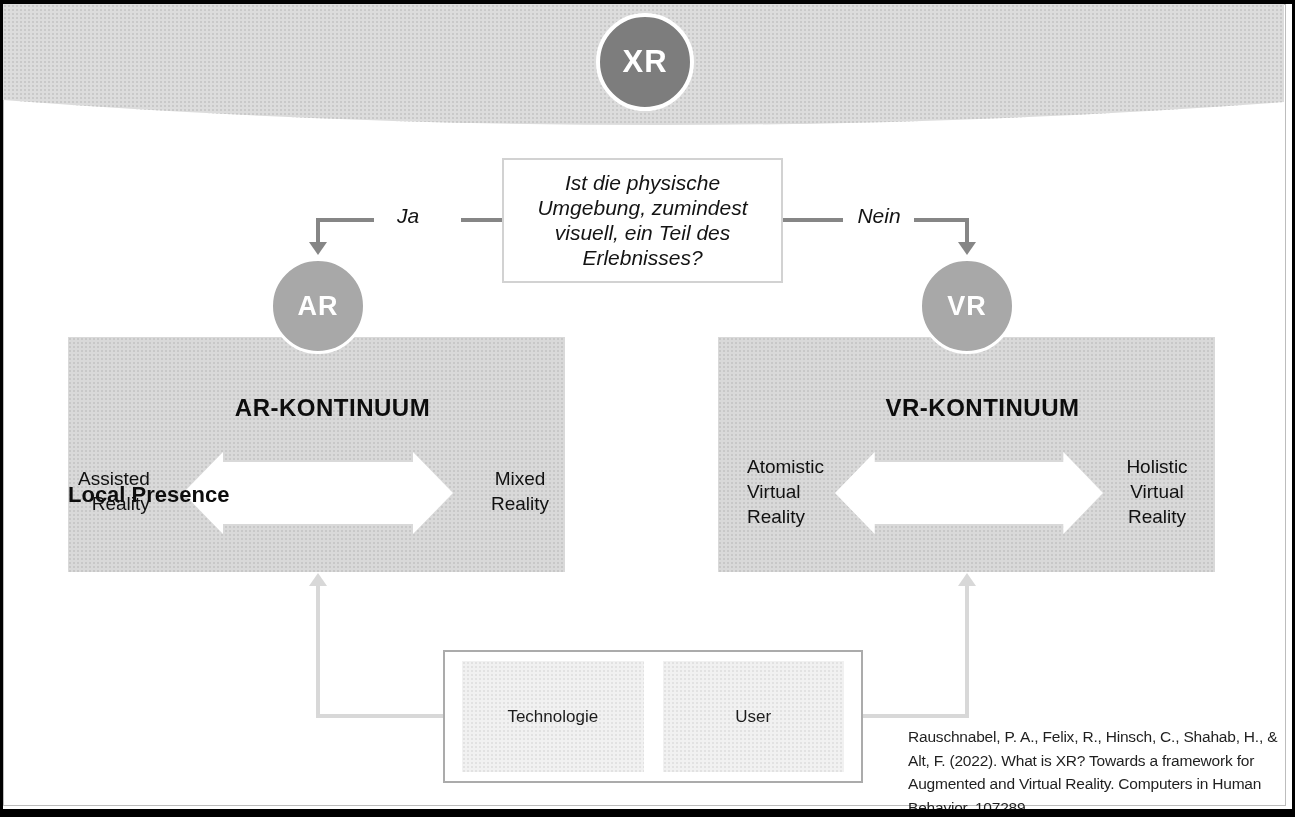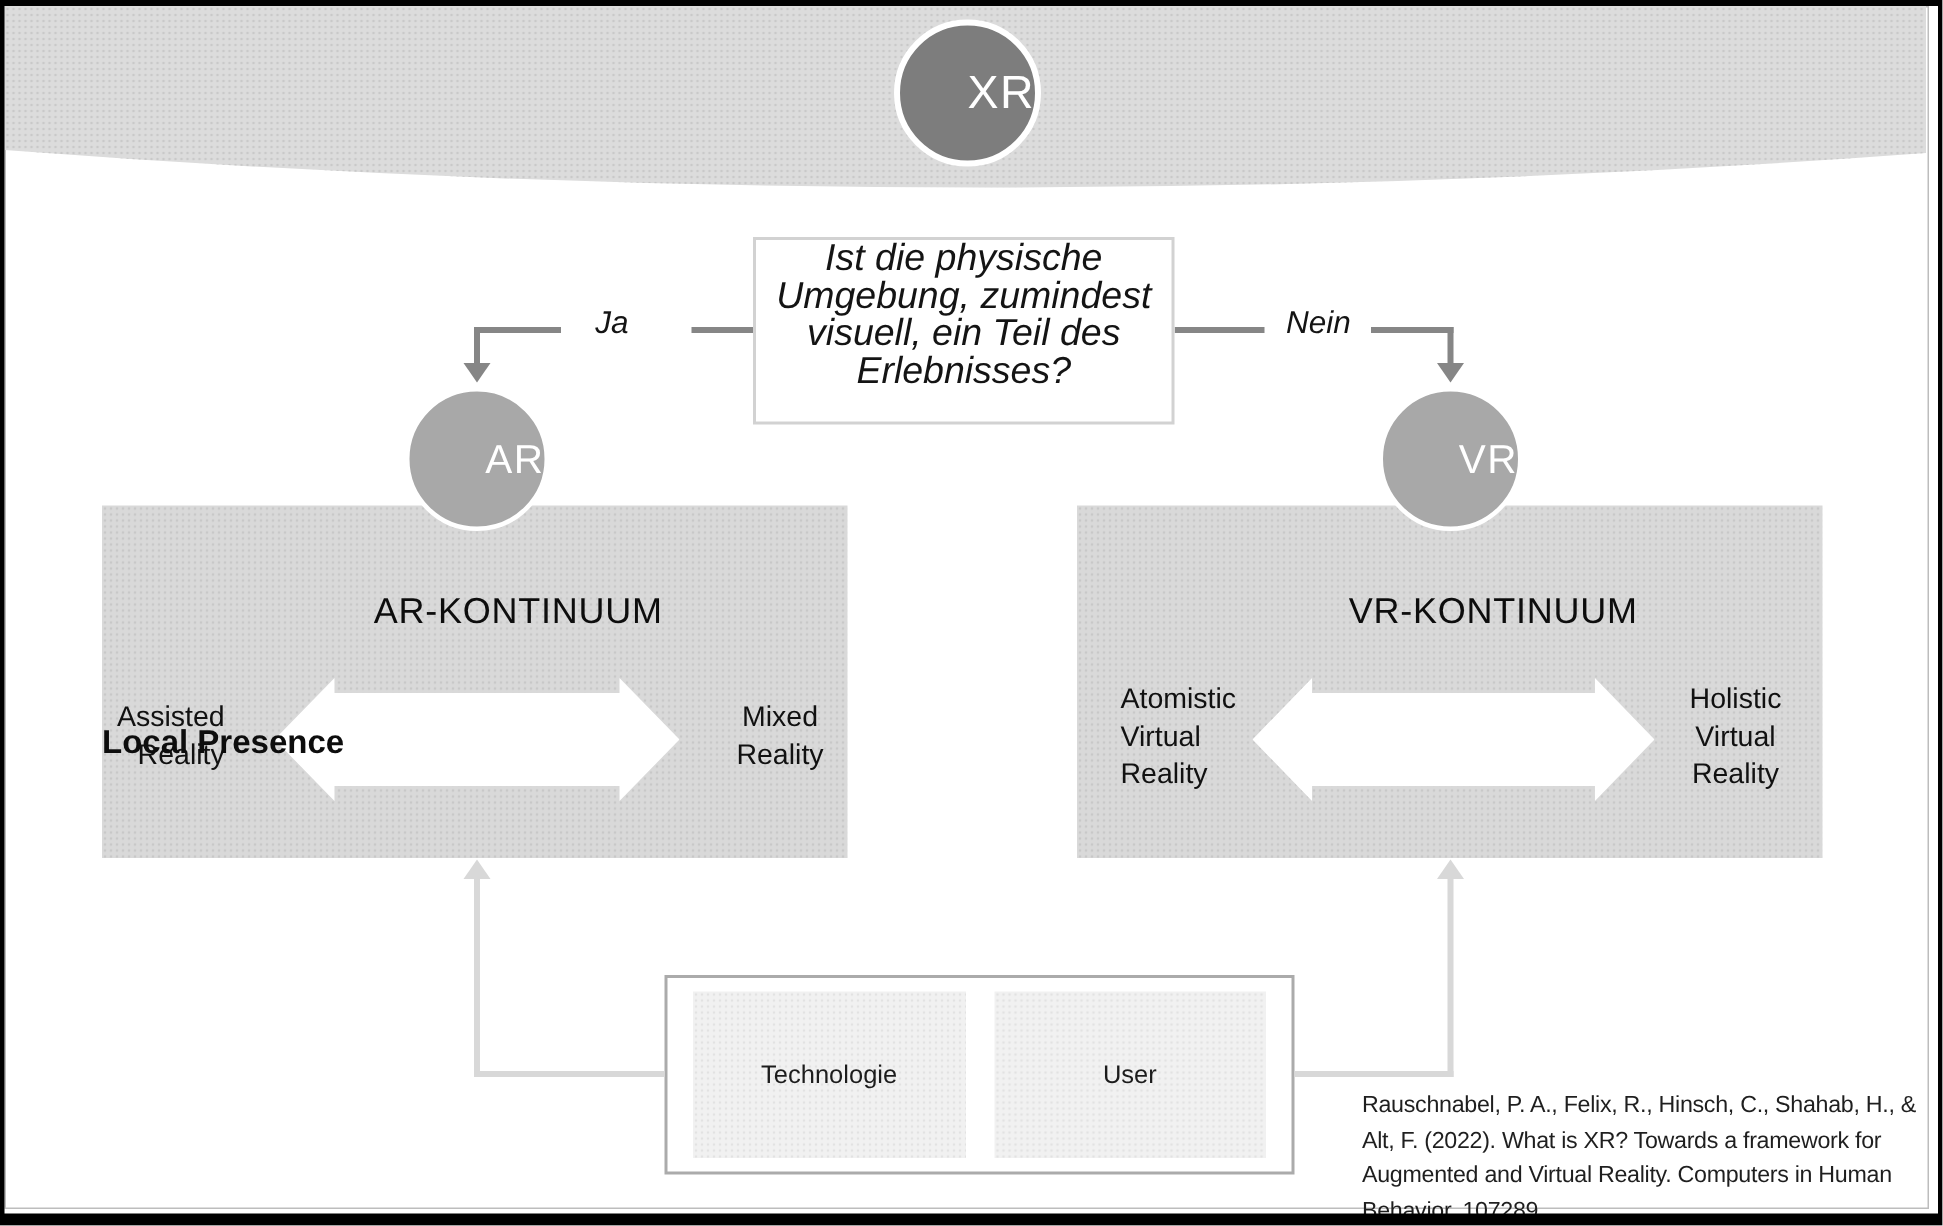--- a/index.html
+++ b/index.html
@@ -17,33 +17,33 @@
     background:#fff; border:1px solid #bdbdbd; z-index:0;
   }
   .banner {
     position:absolute; left:3px; top:4px; width:1281px; height:140px; z-index:1;
     background-color:#dcdcdc;
     background-image: radial-gradient(circle, #c9c9c9 0.8px, rgba(0,0,0,0) 1.1px);
     background-size:4px 4px;
     clip-path: path("M0,0 H1281 V98 Q644,145 0,96 Z");
   }
   .circle {
-    position:absolute; border-radius:50%; color:#fff; font-weight:normal;
-    display:flex; align-items:center; justify-content:flex-end; z-index:4;
+    position:absolute; border-radius:50%; color:#fff; font-weight:bold;
+    display:flex; align-items:center; justify-content:center; z-index:4;
   }
   .circle-xr { left:596px; top:13px; width:98px; height:98px; background:#7d7d7d; border:4px solid #fff; font-size:31px; letter-spacing:1px; }
   .circle-sm { width:96px; height:96px; background:#a8a8a8; border:3px solid #fff; font-size:27px; letter-spacing:1px; }
   .circle-ar { left:270px; top:258px; }
   .circle-vr { left:919px; top:258px; }
 
   .qbox {
     position:absolute; left:502px; top:158px; width:281px; height:125px;
     background:#fff; border:2px solid #d2d2d2; z-index:4;
-    font-style:italic; font-size:25px; line-height:25px; color:#141414;
-    text-align:center; padding-top:0; white-space:pre-line;
+    font-style:italic; font-size:21px; line-height:25px; color:#141414;
+    text-align:center; padding-top:10px; white-space:pre-line;
   }
   .cond-label { position:absolute; top:204px; font-style:italic; font-size:21px; color:#141414; text-align:center; z-index:4; }
   .cond-ja   { left:366px; width:84px; }
   .cond-nein { left:843px; width:72px; }
 
   .hline { position:absolute; height:4px; background:#868686; z-index:3; }
   .vline { position:absolute; width:4px;  background:#868686; z-index:3; }
   .hline.light, .vline.light { background:#d8d8d8; }
   .arr-down {
     position:absolute; width:0; height:0; z-index:3;
@@ -58,22 +58,22 @@
 
   .kbox {
     position:absolute; top:337px; width:497px; height:235px; z-index:2;
     background-color:#d9d9d9;
     background-image: radial-gradient(circle, #c8c8c8 0.8px, rgba(0,0,0,0) 1.1px);
     background-size:4px 4px;
   }
   .kbox-ar { left:68px; }
   .kbox-vr { left:718px; }
   .kbox .ktitle {
-    position:absolute; top:57px; left:15px; width:100%; text-align:center;
-    font-weight:normal; font-size:24px; letter-spacing:0.5px; color:#0d0d0d;padding-left:28px;
+    position:absolute; top:57px; left:2px; width:100%; text-align:center;
+    font-weight:bold; font-size:24px; letter-spacing:0.5px; color:#0d0d0d;padding-left:28px;
   }
   .white-arrow { position:absolute; top:115px; }
   .kbox-ar .white-arrow { left:115px; }
   .kbox-vr .white-arrow { left:117px; }
   .karrow-label {
     position:absolute; top:145px; left:0; width:100%; text-align:left;
     font-weight:bold; font-size:22px; color:#0d0d0d; z-index:2;
   }
   .side-label { position:absolute; font-size:19px; line-height:25px; color:#111; white-space:pre-line; }
   .lab-assisted { left:10px;  top:129px; text-align:right; }

